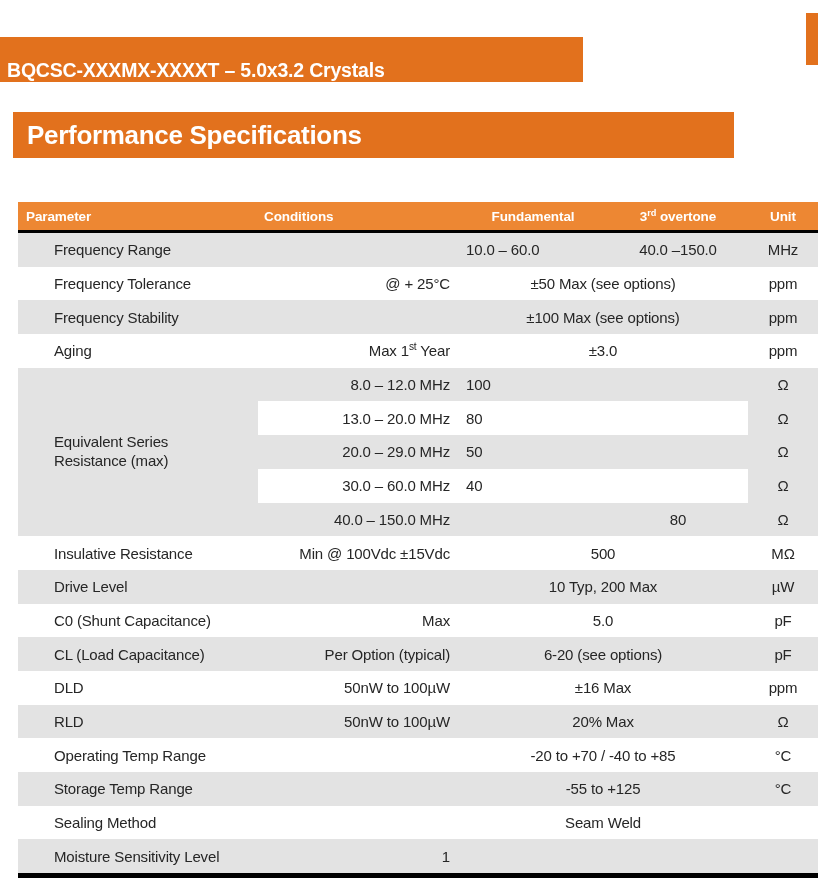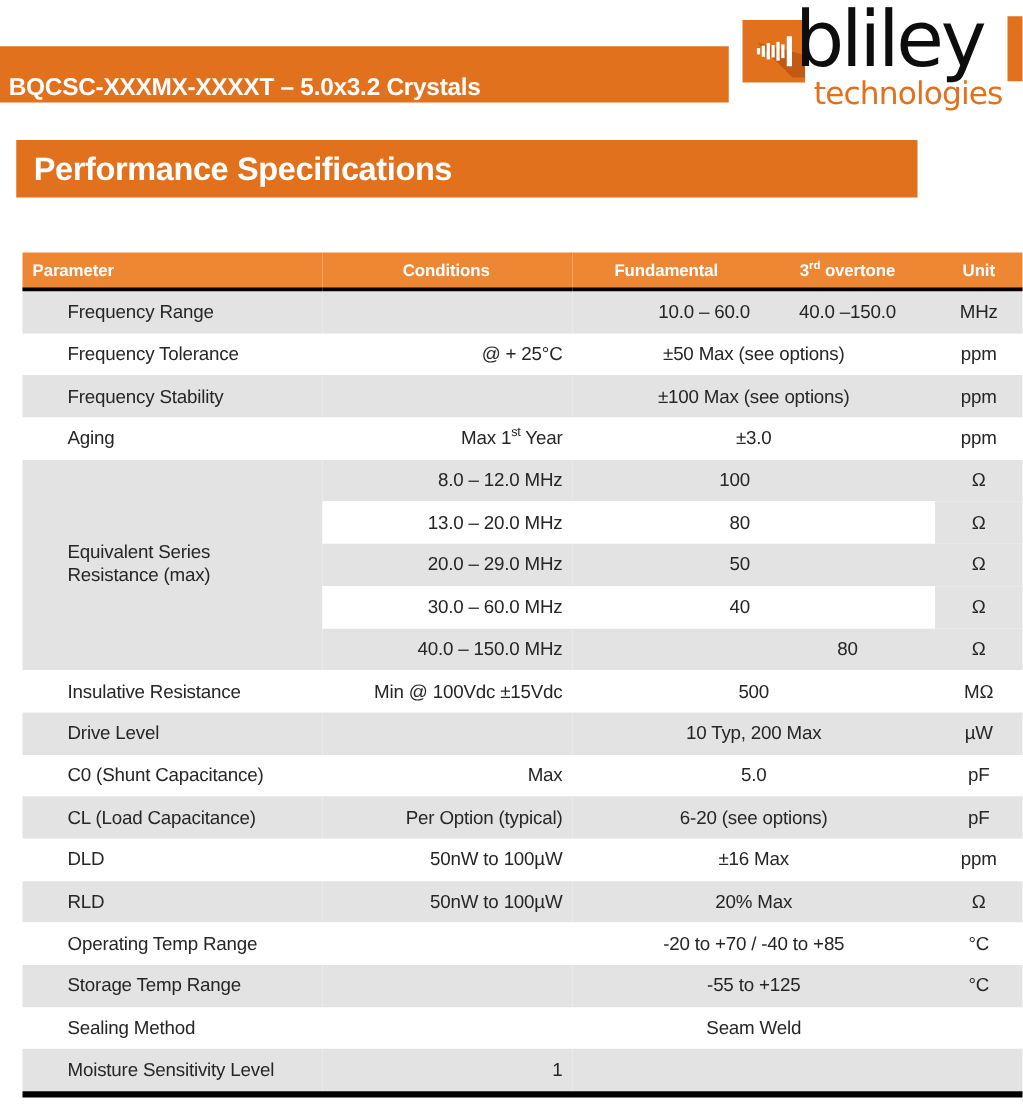--- a/index.html
+++ b/index.html
@@ -133,36 +133,36 @@
     color: #ffffff;
     font-size: 13.5px;
     font-weight: bold;
     height: 28px;
     padding: 0 8px;
     border-bottom: 3px solid #000000;
     vertical-align: middle;
     letter-spacing: -0.1px;
   }
   th.h-param { text-align: left; padding-left: 8px; }
-  th.h-cond  { text-align: center; padding-left: 6px; }
+  th.h-cond  { text-align: left; padding-left: 6px; }
   th.h-fund  { text-align: center; }
   th.h-third { text-align: center; }
   th.h-unit  { text-align: center; }
 
   tbody td {
     font-size: 15px;
     height: 33.7px;
     padding: 0 8px;
     vertical-align: middle;
     color: #262626;
     letter-spacing: -0.15px;
   }
   td.param  { text-align: left; padding-left: 36px; }
   td.cond   { text-align: right; padding-left: 6px; }
-  td.fund   { text-align: right; }
+  td.fund   { text-align: left; }
   td.third  { text-align: center; }
   td.unit   { text-align: center; }
 
   tr.grey td { background: #E3E3E3; }
   tr.white td { background: #ffffff; }
 
   td.bg-grey  { background: #E3E3E3 !important; }
   td.bg-white { background: #ffffff !important; }
 
   td.span-fund-third { text-align: center; }
@@ -192,36 +192,20 @@
 <body>
 
 <div class="top-header">
 
   <div class="title-bar">
     <span class="title-bar-text">BQCSC-XXXMX-XXXXT –  5.0x3.2 Crystals</span>
   </div>
 
   <div class="right-orange-tab"></div>
 
-  <div class="logo">
-    <div class="logo-mark">
-      <svg width="50" height="50" viewBox="0 0 50 50" aria-hidden="true">
-        <polygon points="12,18 40,46 50,46 50,28" fill="#C35A14"></polygon>
-        <rect x="11.5" y="22.5" width="2.6" height="5" fill="#ffffff"></rect>
-        <rect x="15.4" y="20.5" width="2.6" height="9" fill="#ffffff"></rect>
-        <rect x="19.3" y="18.5" width="2.6" height="13" fill="#ffffff"></rect>
-        <rect x="23.2" y="20.0" width="2.6" height="10" fill="#ffffff"></rect>
-        <rect x="27.1" y="17.5" width="2.6" height="15" fill="#ffffff"></rect>
-        <rect x="31.0" y="19.5" width="2.6" height="11" fill="#ffffff"></rect>
-        <rect x="35.4" y="13.0" width="4.2" height="24" fill="#ffffff"></rect>
-      </svg>
-    </div>
-    <div class="logo-word">bliley</div>
-    <div class="logo-sub">technologies</div>
-  </div>
 </div>
 
 <div class="section-banner">
   <span class="section-banner-text">Performance Specifications</span>
 </div>
 
 <div class="spec-table-wrap">
   <table class="spec">
     <colgroup>
       <col class="c-param">

